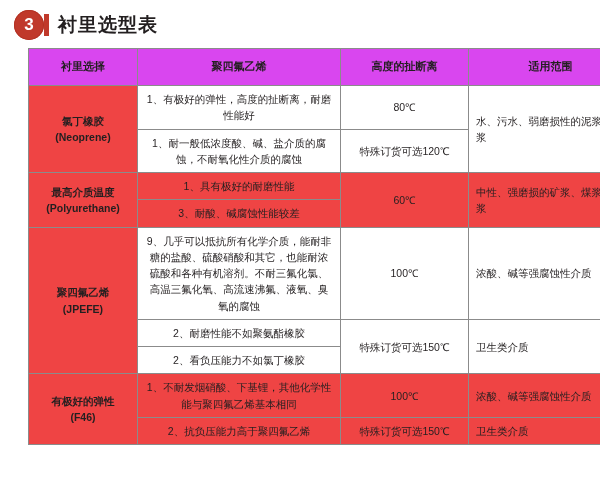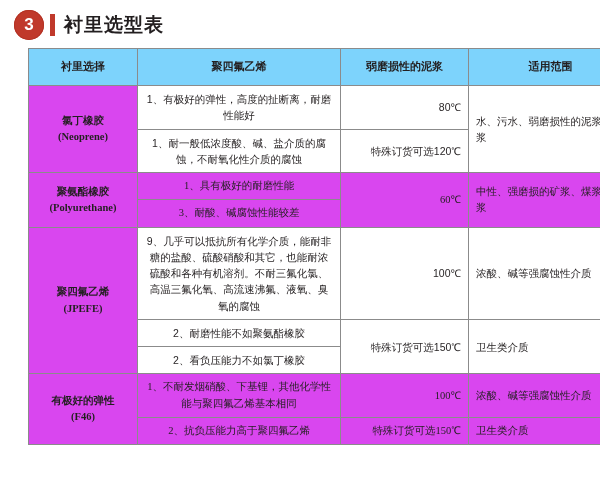--- a/index.html
+++ b/index.html
@@ -39,21 +39,21 @@
     font-weight: bold;
     display: flex;
     align-items: center;
     justify-content: center;
     flex: 0 0 auto;
     box-shadow: inset 0 0 0 1px #b33224;
   }
   .title-wrap {
     display: flex;
     align-items: center;
-    margin-left: 6px;
+    margin-left: 0;
   }
   .title-bar {
     width: 5px;
     height: 22px;
     background: #c0392b;
     margin-right: 9px;
   }
   .title-text {
     font-size: 19px;
     font-weight: bold;
@@ -72,46 +72,45 @@
     table-layout: fixed;
     font-size: 10.5px;
   }
   table.spec th, table.spec td {
     border: 1px solid #8b8b8b;
     padding: 5px 7px;
     vertical-align: middle;
     line-height: 1.55;
   }
   thead th {
-    background: #7dd3fc;
+    background: #d946ef;
     color: #231f20;
     font-weight: bold;
     text-align: center;
     font-size: 11px;
     height: 26px;
     padding: 4px 4px;
   }
   td.lining {
     text-align: center;
     font-weight: bold;
     font-size: 10.5px;
     line-height: 1.5;
   }
   td.perf {
     text-align: center;
   }
   td.temp {
-    text-align: right;
+    text-align: center;
   }
   td.scope {
     text-align: left;
   }
   .shade {
-    background: #d946ef;
-    font-family: Liberation Serif, serif;
+    background: #ef4444;
   }
   .white {
     background: #ffffff;
   }
   .nowrap-cell {
     white-space: pre-line;
   }
 </style>
 </head>
 <body>
@@ -125,40 +124,40 @@
       <div class="title-text">衬里选型表</div>
     </div>
   </div>
 
   <div class="table-wrap">
     <table class="spec">
       <thead>
         <tr>
           <th style="width:94px">衬里选择</th>
           <th style="width:188px">聚四氟乙烯</th>
-          <th style="width:113px">弱磨损性的泥浆</th>
+          <th style="width:113px">高度的扯断离</th>
           <th style="width:149px">适用范围</th>
         </tr>
       </thead>
       <tbody>
 
         <tr>
           <td class="lining shade nowrap-cell" rowspan="2">氯丁橡胶
 (Neoprene)</td>
           <td class="perf white">1、有极好的弹性，高度的扯断离，耐磨性能好</td>
           <td class="temp white">80℃</td>
           <td class="scope white" rowspan="2">水、污水、弱磨损性的泥浆、矿浆</td>
         </tr>
         <tr>
           <td class="perf white">1、耐一般低浓度酸、碱、盐介质的腐蚀，不耐氧化性介质的腐蚀</td>
           <td class="temp white">特殊订货可选120℃</td>
         </tr>
 
         <tr>
-          <td class="lining shade nowrap-cell" rowspan="2">聚氨酯橡胶
+          <td class="lining shade nowrap-cell" rowspan="2">最高介质温度
 (Polyurethane)</td>
           <td class="perf shade">1、具有极好的耐磨性能</td>
           <td class="temp shade" rowspan="2">60℃</td>
           <td class="scope shade" rowspan="2">中性、强磨损的矿浆、煤浆和泥浆</td>
         </tr>
         <tr>
           <td class="perf shade">3、耐酸、碱腐蚀性能较差</td>
         </tr>
 
         <tr>

